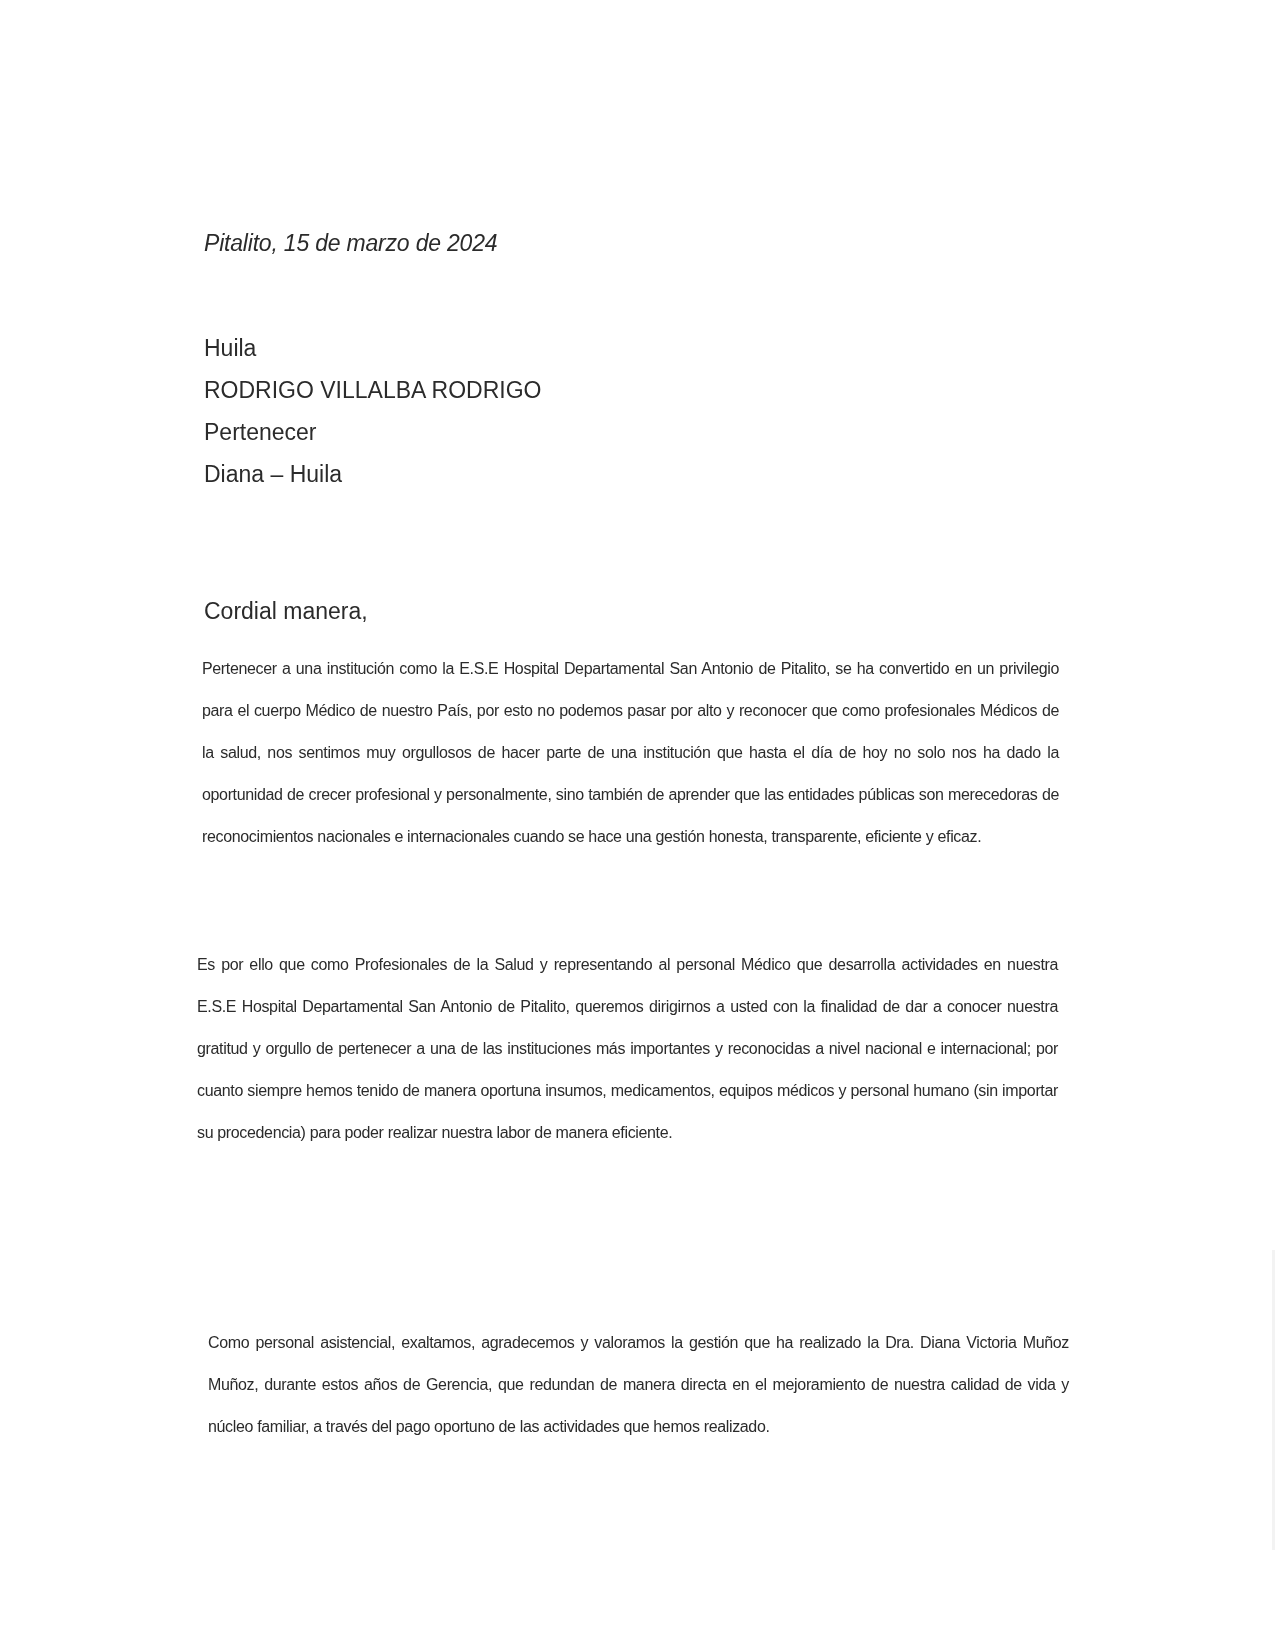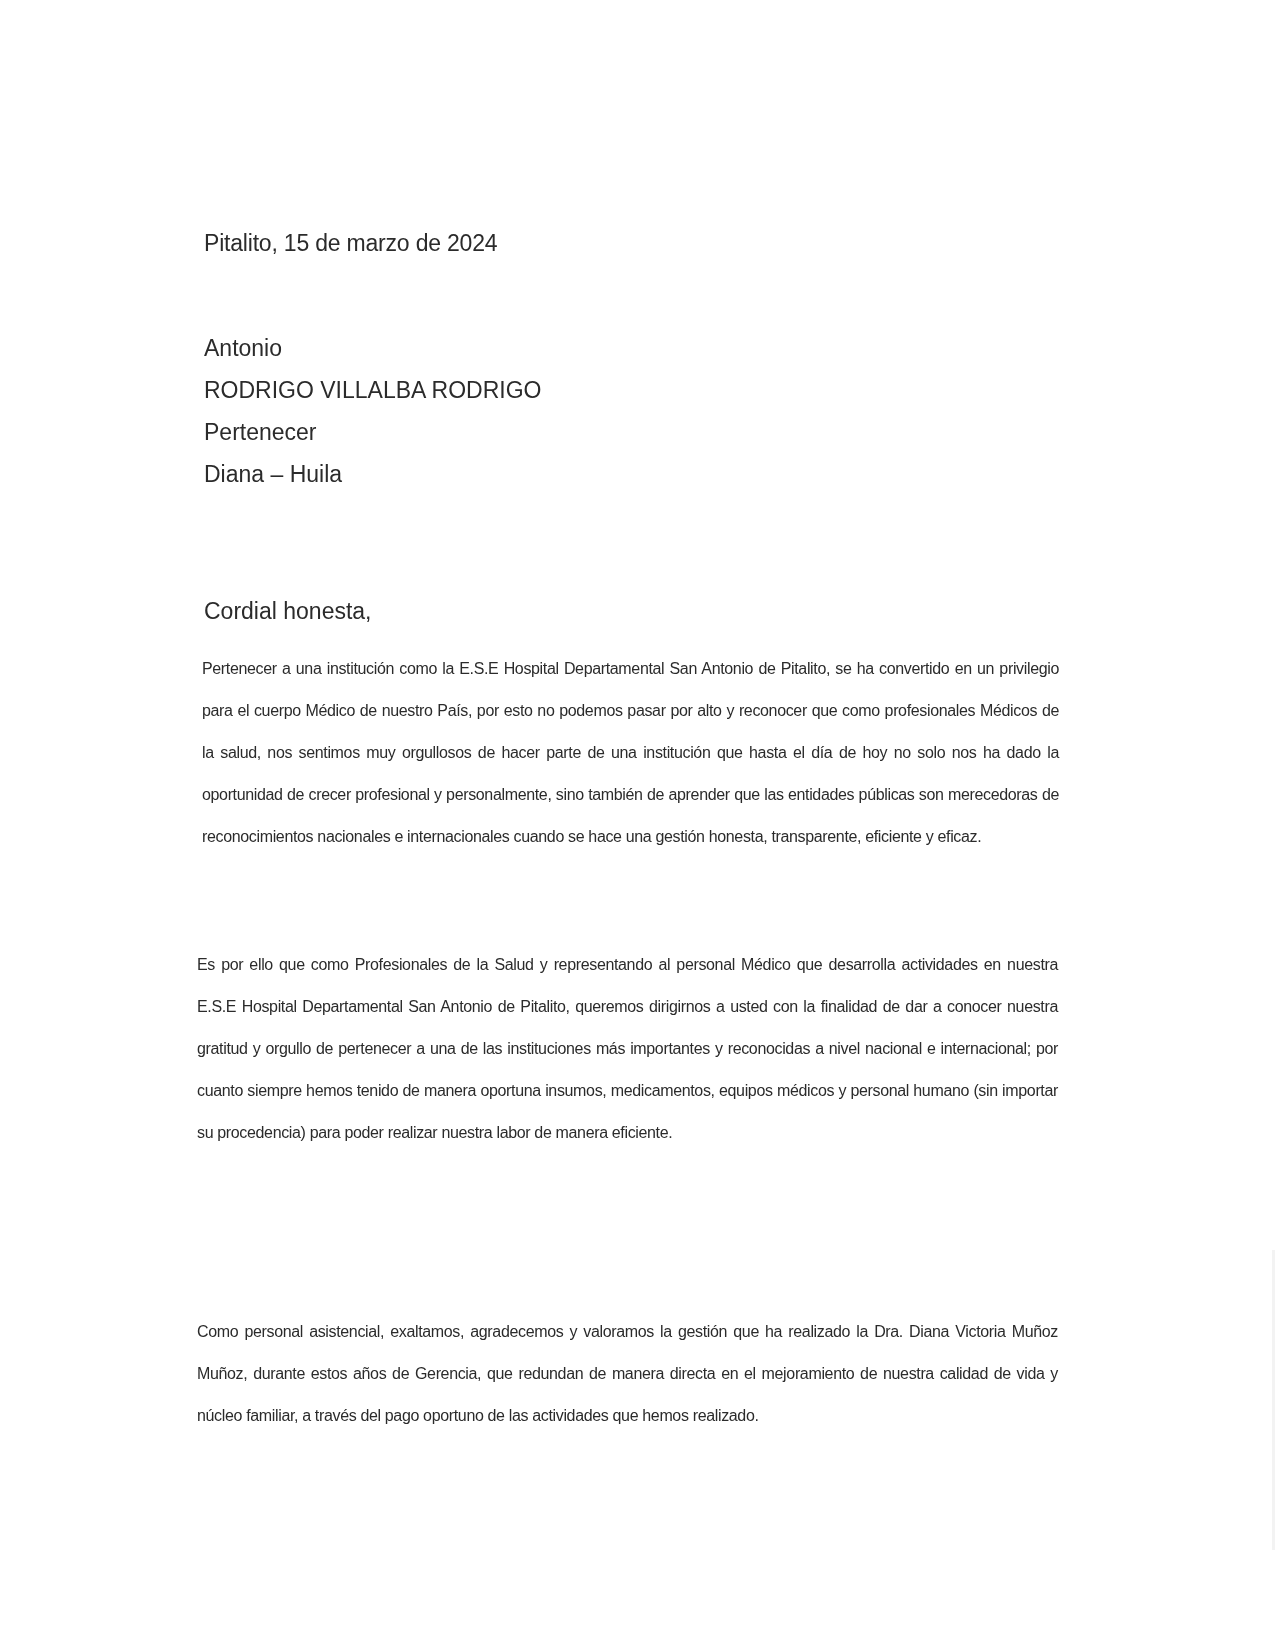--- a/index.html
+++ b/index.html
@@ -1,47 +1,47 @@
 <!DOCTYPE html>
 <html><head>
   <meta charset="utf-8">
   <style>
     html, body { margin: 0; padding: 0; background: #ffffff; }
     body {
       width: 1275px; height: 1650px; position: relative; overflow: hidden;
       font-family: "Liberation Sans", sans-serif; color: #2b2b2b;
     }
     .page { position: absolute; left: 0; top: 0; width: 1275px; height: 1650px; background: #fff; }
-    .date { position: absolute; left: 204px; top: 230px; font-size: 23px; letter-spacing: -0.2px; }
+    .date { position: absolute; left: 204px; top: 230px; font-size: 23px; letter-spacing: -0.2px; font-style: italic; }
     .recipient { position: absolute; left: 204px; top: 327px; font-size: 23px; line-height: 42px; }
     .recipient div { white-space: nowrap; }
     .greeting { position: absolute; left: 204px; top: 598px; font-size: 23px; }
     .body-text {
       position: absolute; left: 197px; width: 861px;
       font-size: 16px; line-height: 42px; text-align: justify;
       letter-spacing: -0.35px;
     }
     .p1 { top: 648px; left: 202px; width: 857px; }
     .p2 { top: 944px; }
     .p3 { top: 1311px; }
     .scan-mark { position: absolute; right: 0; top: 1250px; width: 3px; height: 300px; background: #f3f3f3; }
   </style>
 </head>
 <body>
 
 <div class="page">
   <div class="date">Pitalito, 15 de marzo de 2024</div>
 
   <div class="recipient">
-    <div>Antonio</div>
+    <div>Huila</div>
     <div>RODRIGO VILLALBA RODRIGO</div>
     <div>Pertenecer</div>
     <div>Diana – Huila</div>
   </div>
 
-  <div class="greeting">Cordial honesta,</div>
+  <div class="greeting">Cordial manera,</div>
 
   <p class="body-text p1" style="margin:0">Pertenecer a una institución como la E.S.E Hospital Departamental San Antonio de Pitalito, se ha convertido en un privilegio para el cuerpo Médico de nuestro País, por esto no podemos pasar por alto y reconocer que como profesionales Médicos de la salud, nos sentimos muy orgullosos de hacer parte de una institución que hasta el día de hoy no solo nos ha dado la oportunidad de crecer profesional y personalmente, sino también de aprender que las entidades públicas son merecedoras de reconocimientos nacionales e internacionales cuando se hace una gestión honesta, transparente, eficiente y eficaz.</p>
   <p class="body-text p2" style="margin:0">Es por ello que como Profesionales de la Salud y representando al personal Médico que desarrolla actividades en nuestra E.S.E Hospital Departamental San Antonio de Pitalito, queremos dirigirnos a usted con la finalidad de dar a conocer nuestra gratitud y orgullo de pertenecer a una de las instituciones más importantes y reconocidas a nivel nacional e internacional; por cuanto siempre hemos tenido de manera oportuna insumos, medicamentos, equipos médicos y personal humano (sin importar su procedencia) para poder realizar nuestra labor de manera eficiente.</p>
-  <p class="body-text p3" style="margin:0">Como personal asistencial, exaltamos, agradecemos y valoramos la gestión que ha realizado la Dra. Diana Victoria Muñoz Muñoz, durante estos años de Gerencia, que redundan de manera directa en el mejoramiento de nuestra calidad de vida y núcleo familiar, a través del pago oportuno de las actividades que hemos realizado.</p>
+  <p class="body-text p3" style="margin:11px">Como personal asistencial, exaltamos, agradecemos y valoramos la gestión que ha realizado la Dra. Diana Victoria Muñoz Muñoz, durante estos años de Gerencia, que redundan de manera directa en el mejoramiento de nuestra calidad de vida y núcleo familiar, a través del pago oportuno de las actividades que hemos realizado.</p>
 
   <div class="scan-mark"></div>
 </div>
 
 </body></html>

